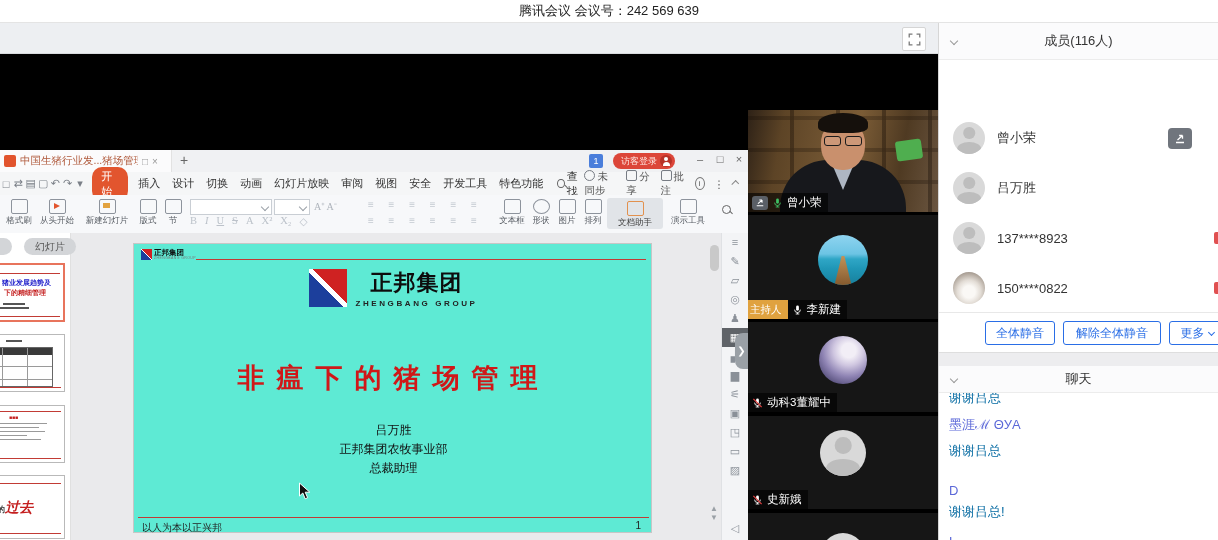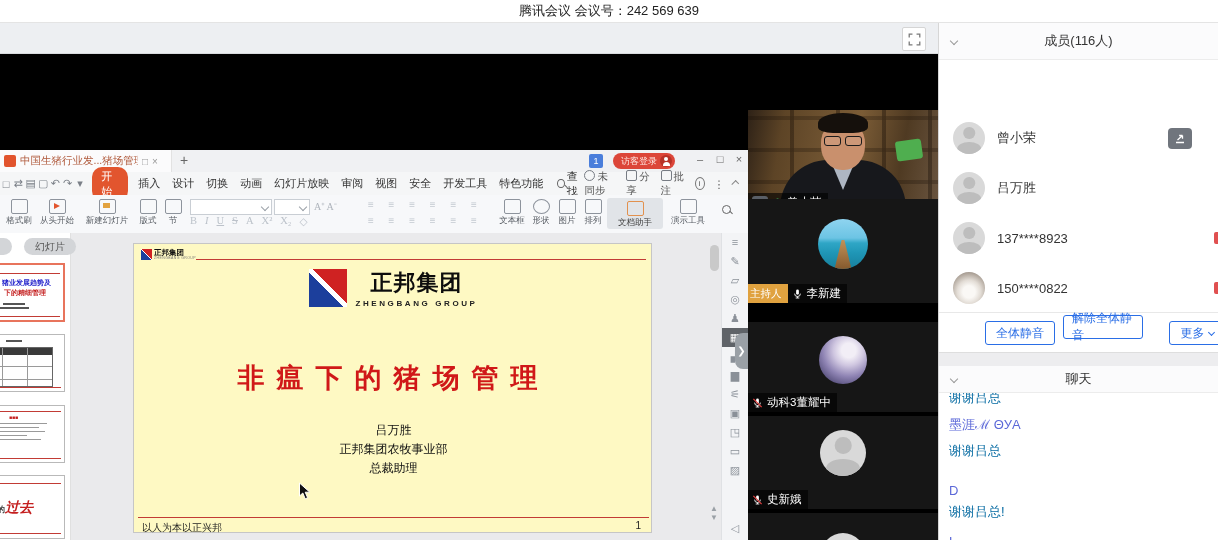--- a/index.html
+++ b/index.html
@@ -77,21 +77,21 @@
   .mini-table{position:absolute;left:14px;top:12px;width:74px;height:38px;border:1px solid #666;
               background:repeating-linear-gradient(0deg,#fff 0 6px,#9a9a9a 6px 6.6px),#fff;}
   .mini-table:before{content:"";position:absolute;left:0;top:0;width:100%;height:7px;background:#3a3a3a;}
   .mini-table:after{content:"";position:absolute;left:24px;top:0;width:1px;height:100%;background:#9a9a9a;box-shadow:25px 0 #9a9a9a;}
   .t-par{background:#9a9a9a;height:1.5px;margin:2.5px 4px;}
   #slides-pill{left:24px;top:5px;width:52px;height:17px;background:#d3d5d8;border-radius:9px;color:#555;
                font-size:10px;display:flex;align-items:center;justify-content:center;}
   #pill-frag{left:0px;top:5px;width:12px;height:17px;background:#d3d5d8;border-radius:0 9px 9px 0;}
 
   
-  #slide{left:133px;top:10px;width:519px;height:290px;background:#fef9c3;border:1px solid #c6c6c6;box-sizing:border-box;}
+  #slide{left:133px;top:10px;width:519px;height:290px;background:#5eead4;border:1px solid #c6c6c6;box-sizing:border-box;}
   #corner-logo{left:7px;top:5px;display:flex;gap:2px;align-items:flex-start;}
   .zb-square{background:linear-gradient(225deg,#cf2222 46%,#ffffff 46%,#ffffff 54%,#1c3f9c 54%);}
   #corner-logo .zb-square{width:11px;height:11px;}
   #corner-cn{font-size:7.5px;font-weight:bold;color:#111;line-height:7px;}
   #corner-en{font-size:3.5px;color:#777;letter-spacing:.4px;}
   #slide-topline{left:62px;top:15px;width:450px;height:1px;background:#c23b35;position:absolute;}
   #big-logo{left:0;top:24px;width:519px;text-align:center;}
   #big-logo-row{display:flex;align-items:center;justify-content:center;gap:8px;}
   #big-logo .zb-square{width:38px;height:38px;}
   #logo-cn{font-size:22px;font-weight:bold;color:#0d0d0d;letter-spacing:1px;}
@@ -420,21 +420,21 @@
       <span class="mic-on-green">
         <svg width="11" height="12" viewBox="0 0 16 16">
             <rect x="6" y="1.5" width="4" height="7.5" rx="2" fill="currentColor"></rect>
             <path d="M3.8 7.5 a4.2 4.2 0 0 0 8.4 0 M8 11.8 v2 M5.4 13.8 h5.2" stroke="currentColor" stroke-width="1.3" fill="none"></path>
           </svg>
       </span>
       <span>曾小荣</span>
     </div>
   </div>
 
-  <div class="vtile" style="top:176px;height:104px">
+  <div class="vtile" style="top:192px;height:104px">
     <div class="circle-avatar avatar-beach" style="width:50px;height:50px;top:20px"></div>
     <div class="vlabel" style="padding-left:0">
       <span class="host-badge">主持人</span>
       <span class="mic-on-white">
         <svg width="11" height="12" viewBox="0 0 16 16">
             <rect x="6" y="1.5" width="4" height="7.5" rx="2" fill="currentColor"></rect>
             <path d="M3.8 7.5 a4.2 4.2 0 0 0 8.4 0 M8 11.8 v2 M5.4 13.8 h5.2" stroke="currentColor" stroke-width="1.3" fill="none"></path>
           </svg>
       </span>
       <span>李新建</span>
@@ -502,21 +502,21 @@
     <span class="m-avatar avatar-cat"></span>
     <span class="m-name">150****0822</span>
     <span class="m-redmic"></span>
   </div>
 
   <div class="abs" style="left:0;top:289px;width:279px;height:1px;background:#e8e8e8"></div>
 
   <div class="btn" style="left:46px;top:298px;width:70px">
     <span>全体静音</span>
   </div>
-  <div class="btn" style="left:124px;top:292px;width:80px">
+  <div class="btn" style="left:124px;top:298px;width:98px">
     <span>解除全体静音</span>
   </div>
   <div class="btn" style="left:230px;top:298px;width:56px">
     <span>更多</span>
       <span class="chev"></span>
   </div>
 
   <div id="panel-gap"></div>
 
   <div class="panel-header" style="top:343px;height:26px">

